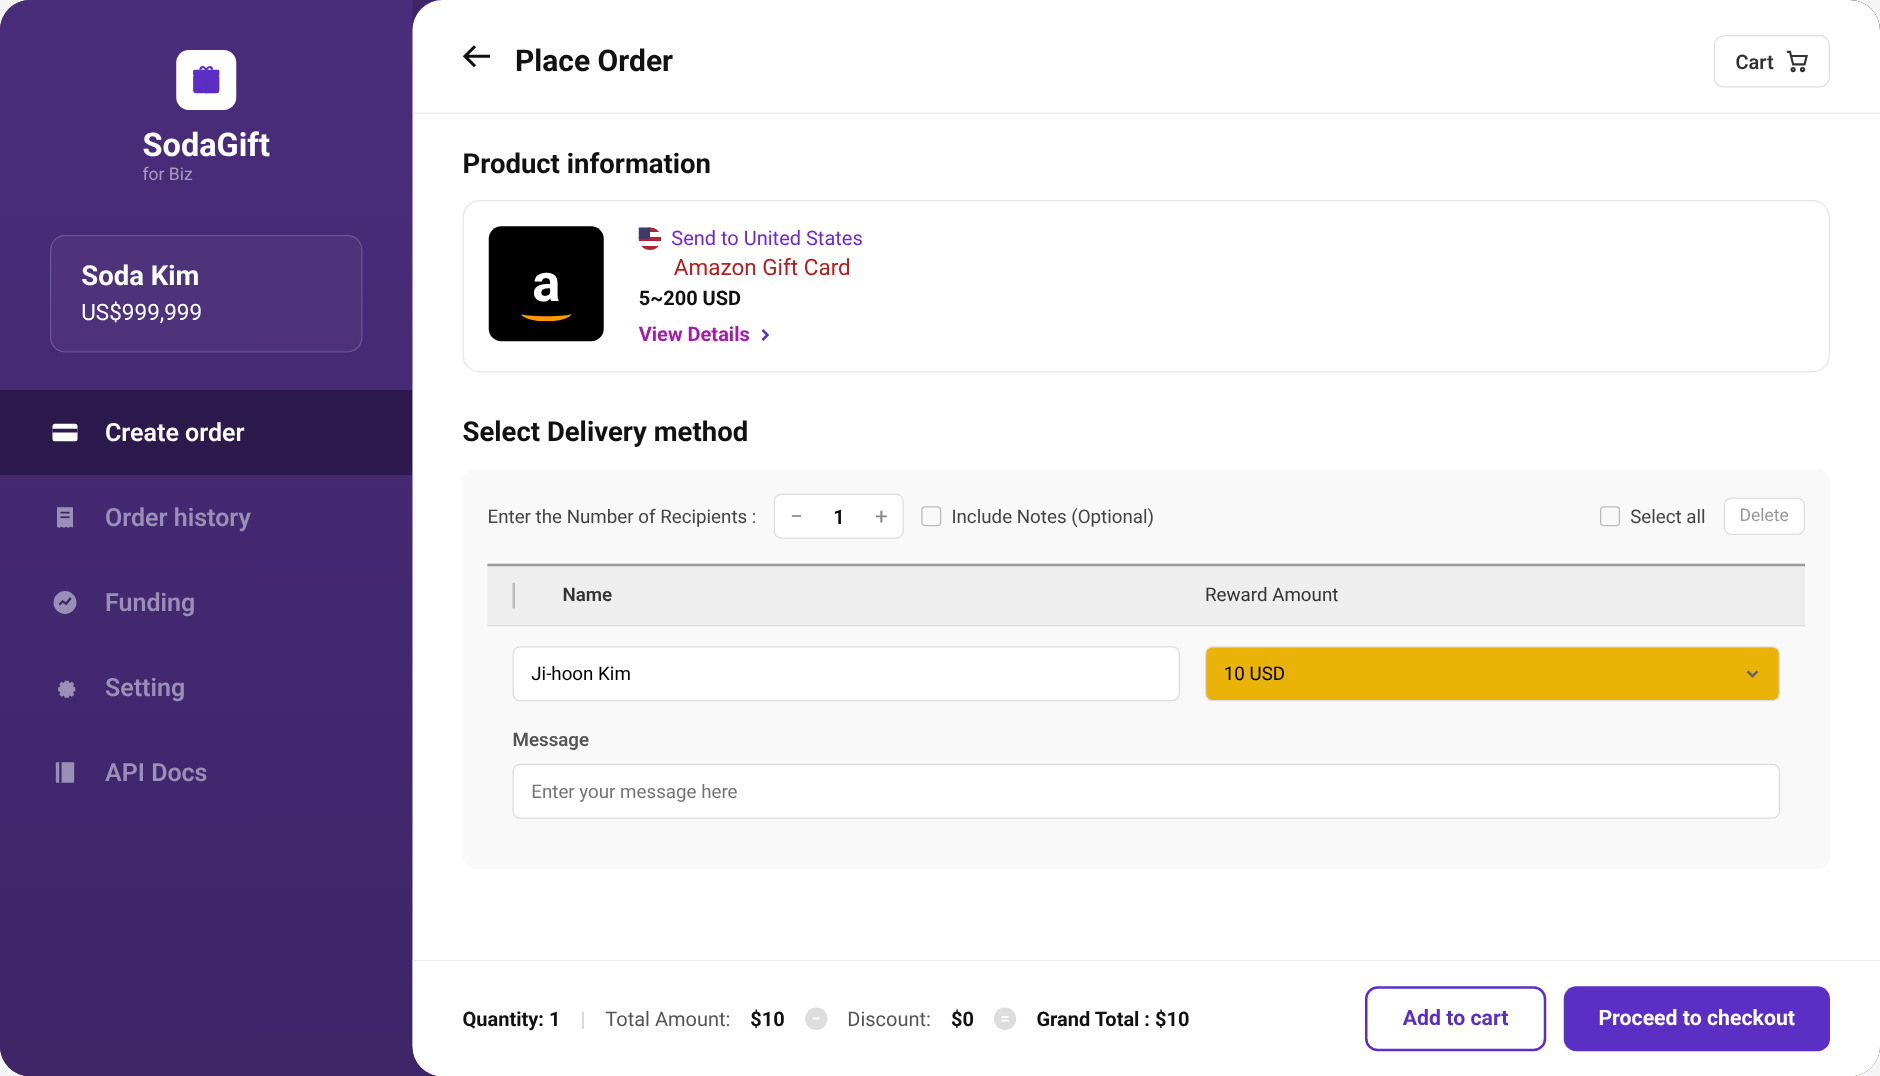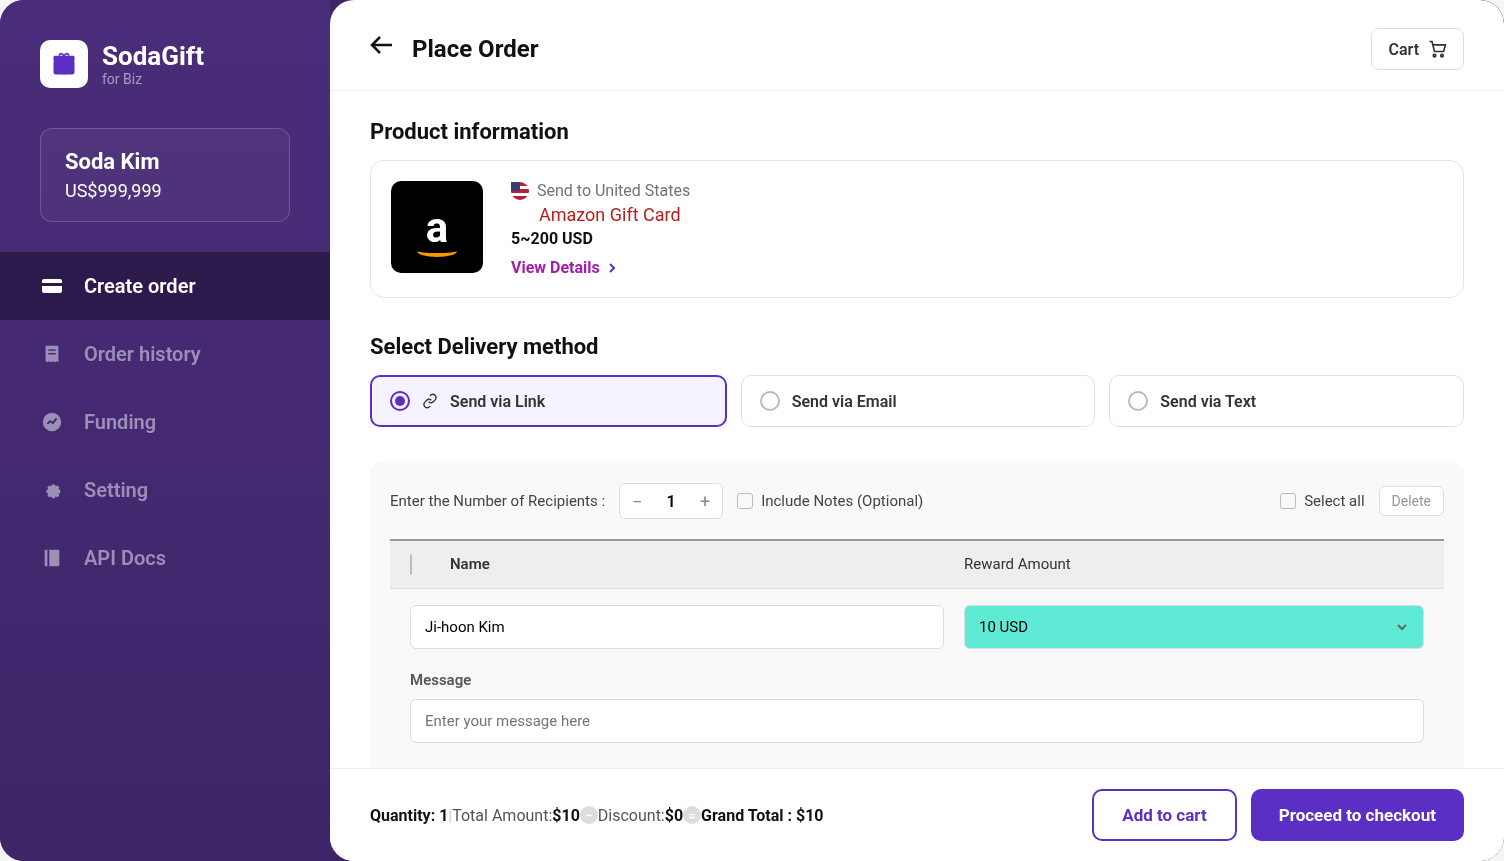--- a/index.html
+++ b/index.html
@@ -1,19 +1,19 @@
 <!DOCTYPE html>
 <html><head>
 <meta charset="utf-8">
 <style>
 * { margin: 0; padding: 0; box-sizing: border-box; font-family: -apple-system, BlinkMacSystemFont, 'Segoe UI', Roboto, sans-serif; }
 body { background: #f5f5f5; width: 1504px; height: 861px; overflow: hidden; }
 .app { display: flex; width: 1504px; height: 861px; background: #3d2568; border-radius: 24px; overflow: hidden; position: relative; }
 .sidebar { width: 330px; background: linear-gradient(180deg, #4a2d7a 0%, #3d2568 100%); padding: 40px 0; flex-shrink: 0; }
-.logo { display: flex; align-items: center; gap: 14px; padding: 0 40px 40px; }
+.logo { display: flex; align-items: center; gap: 14px; padding: 0 40px 40px; flex-direction: column; }
 .logo-icon { width: 48px; height: 48px; background: #fff; border-radius: 10px; display: flex; align-items: center; justify-content: center; }
 .logo-icon svg { width: 28px; height: 28px; }
 .logo-text { display: flex; flex-direction: column; }
 .logo-name { font-size: 26px; font-weight: 700; color: #fff; }
 .logo-sub { font-size: 14px; color: #a89dc0; }
 .user-card { margin: 0 40px 30px; padding: 20px 24px; border: 1px solid rgba(255,255,255,0.18); border-radius: 12px; background: rgba(255,255,255,0.04); }
 .user-name { font-size: 22px; font-weight: 700; color: #fff; margin-bottom: 6px; }
 .user-balance { font-size: 18px; color: #fff; }
 .nav { display: flex; flex-direction: column; }
 .nav-item { display: flex; align-items: center; gap: 20px; padding: 22px 40px; color: #9b8fb8; font-size: 20px; font-weight: 600; cursor: pointer; }
@@ -24,21 +24,21 @@
 .header-left { display: flex; align-items: flex-start; gap: 18px; }
 .back-icon { width: 24px; height: 20px; cursor: pointer; }
 .page-title { font-size: 24px; font-weight: 700; color: #111; }
 .cart-btn { display: flex; align-items: center; gap: 8px; padding: 10px 16px; border: 1px solid #ddd; border-radius: 8px; background: #fff; cursor: pointer; font-size: 16px; font-weight: 600; color: #333; }
 .content { flex: 1; overflow-y: auto; padding: 28px 40px 0; }
 .section-title { font-size: 22px; font-weight: 700; color: #111; margin-bottom: 16px; }
 .product-card { display: flex; gap: 28px; padding: 20px; border: 1px solid #e5e5e5; border-radius: 14px; margin-bottom: 36px; }
 .product-img { width: 92px; height: 92px; background: #000; border-radius: 10px; display: flex; align-items: center; justify-content: center; font-size: 42px; font-weight: 700; color: #fff; position: relative; }
 .product-img .smile { position: absolute; bottom: 16px; width: 40px; height: 12px; border-bottom: 4px solid #ff9900; border-radius: 0 0 50% 50%; }
 .product-info { display: flex; flex-direction: column; gap: 4px; }
-.send-to { display: flex; align-items: center; gap: 8px; color: #737373; font-size: 16px; }
+.send-to { display: flex; align-items: center; gap: 8px; color: #6d28d9; font-size: 16px; }
 .flag { width: 18px; height: 18px; border-radius: 50%; background: linear-gradient(180deg, #b22234 0%, #b22234 20%, #fff 20%, #fff 40%, #b22234 40%, #b22234 60%, #fff 60%, #fff 80%, #b22234 80%); position: relative; }
 .flag::before { content: ''; position: absolute; top: 0; left: 0; width: 9px; height: 9px; background: #3c3b6e; }
 .product-name { font-size: 18px; font-weight: 400; color: #b91c1c; margin-left: 28px; }
 .product-range { font-size: 16px; font-weight: 700; color: #111; }
 .view-details { display: flex; align-items: center; gap: 6px; color: #a21caf; font-size: 16px; font-weight: 700; cursor: pointer; margin-top: 6px; }
 .delivery-row { display: flex; gap: 14px; margin-bottom: 36px; }
 .delivery-opt { flex: 1; display: flex; align-items: center; gap: 12px; padding: 14px 18px; border: 1px solid #e0e0e0; border-radius: 10px; cursor: pointer; font-size: 16px; font-weight: 600; color: #333; }
 .delivery-opt.selected { border: 2px solid #5b2fc4; background: #f6f2ff; }
 .radio { width: 20px; height: 20px; border: 2px solid #bbb; border-radius: 50%; display: flex; align-items: center; justify-content: center; }
 .radio.on { border-color: #5b2fc4; }
@@ -53,26 +53,26 @@
 .stepper .val { width: 34px; text-align: center; font-weight: 600; }
 .checkbox { width: 16px; height: 16px; border: 1.5px solid #bbb; border-radius: 3px; cursor: pointer; }
 .chk-row { display: flex; align-items: center; gap: 8px; }
 .delete-btn { padding: 6px 12px; border: 1px solid #ddd; border-radius: 6px; background: #fff; color: #999; cursor: pointer; font-size: 14px; }
 .table-head { display: flex; padding: 14px 20px; background: #eeeeee; border-top: 2px solid #999; border-bottom: 1px solid #ddd; }
 .th-check { width: 40px; }
 .th-name { flex: 1; font-weight: 600; color: #333; font-size: 15px; }
 .th-reward { width: 460px; font-weight: 400; color: #333; font-size: 15px; }
 .table-row { display: flex; gap: 20px; padding: 16px 20px; align-items: center; justify-content: center; }
 .input { flex: 1; padding: 12px 14px; border: 1px solid #ddd; border-radius: 6px; font-size: 15px; background: #fff; }
-.select { width: 460px; padding: 12px 14px; border: 1px solid #ddd; border-radius: 6px; font-size: 15px; background: #5eead4; display: flex; justify-content: space-between; align-items: center; cursor: pointer; }
+.select { width: 460px; padding: 12px 14px; border: 1px solid #ddd; border-radius: 6px; font-size: 15px; background: #eab308; display: flex; justify-content: space-between; align-items: center; cursor: pointer; }
 .msg-label { padding: 6px 20px 10px; font-size: 15px; font-weight: 600; color: #555; }
 .msg-input { margin: 0 20px 20px; }
 .msg-input input { width: 100%; padding: 12px 14px; border: 1px solid #ddd; border-radius: 6px; font-size: 15px; }
 .footer { display: flex; align-items: center; justify-content: space-between; padding: 20px 40px; border-top: 1px solid #eee; background: #fff; }
-.footer-left { display: flex; align-items: center; font-size: 16px; color: #555; }
+.footer-left { display: flex; align-items: center; gap: 16px; font-size: 16px; color: #555; }
 .footer-left b { color: #111; }
 .divider { color: #ccc; }
 .minus-circle { width: 18px; height: 18px; border-radius: 50%; background: #ddd; display: inline-flex; align-items: center; justify-content: center; color: #fff; font-weight: 700; font-size: 13px; }
 .footer-right { display: flex; gap: 14px; }
 .btn-outline { padding: 14px 28px; border: 2px solid #5b2fc4; border-radius: 10px; background: #fff; color: #5b2fc4; font-size: 17px; font-weight: 700; cursor: pointer; }
 .btn-solid { padding: 14px 28px; border: none; border-radius: 10px; background: #5b2fc4; color: #fff; font-size: 17px; font-weight: 700; cursor: pointer; }
 </style>
 </head>
 <body>
 
@@ -176,37 +176,20 @@
           <div class="view-details">
             <span>View Details</span>
             <svg width="12" height="12" viewBox="0 0 12 12" fill="none" stroke="#5b2fc4" stroke-width="2">
                 <path d="M4 2l4 4-4 4"></path>
               </svg>
           </div>
         </div>
       </div>
 
       <h2 class="section-title">Select Delivery method</h2>
-      <div class="delivery-row">
-        <div class="delivery-opt selected">
-          <span class="radio on"></span>
-          <svg width="16" height="16" viewBox="0 0 24 24" fill="none" stroke="#333" stroke-width="2">
-              <path d="M10 13a5 5 0 007 0l3-3a5 5 0 00-7-7l-1 1M14 11a5 5 0 00-7 0l-3 3a5 5 0 007 7l1-1"></path>
-            </svg>
-          <span>Send via Link</span>
-        </div>
-        <div class="delivery-opt">
-          <span class="radio"></span>
-          <span>Send via Email</span>
-        </div>
-        <div class="delivery-opt">
-          <span class="radio"></span>
-          <span>Send via Text</span>
-        </div>
-      </div>
 
       <div class="recipient-box">
         <div class="recipient-top">
           <div class="recipient-left">
             <span class="label-sm">Enter the Number of Recipients :</span>
             <div class="stepper">
               <button>−</button>
               <span class="val">1</span>
               <button>+</button>
             </div>

